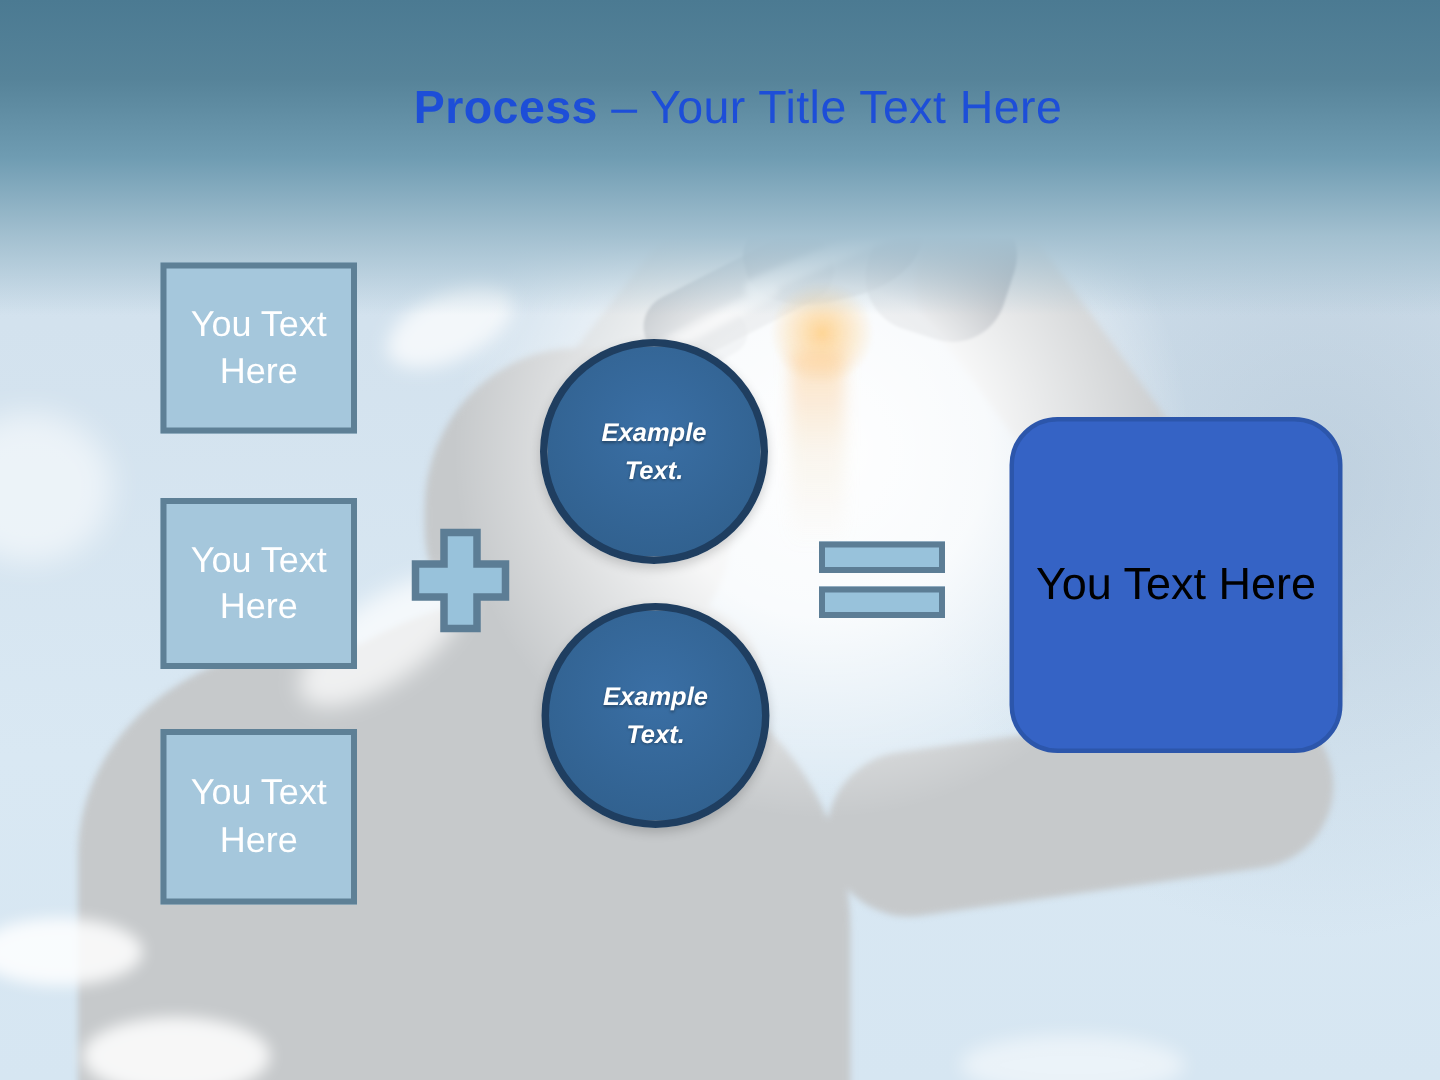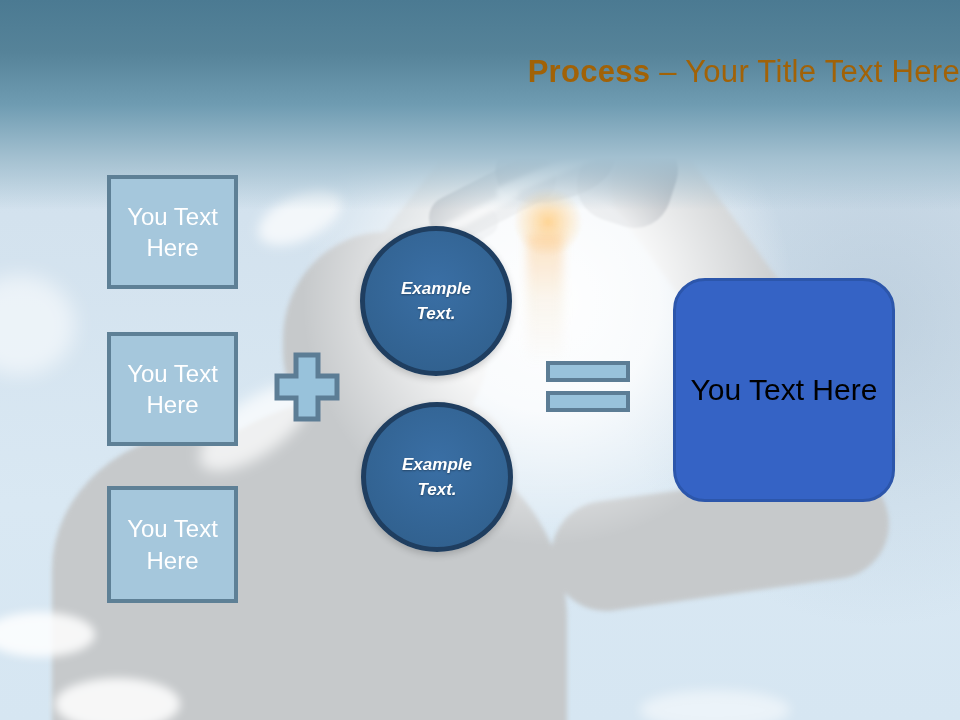--- a/index.html
+++ b/index.html
@@ -40,21 +40,21 @@
   .cloud{position:absolute;border-radius:50%;background:rgba(255,255,255,0.85);}
   .cloud1{left:-15px;top:612px;width:110px;height:45px;filter:blur(5px);}
   .cloud2{left:55px;top:678px;width:125px;height:52px;filter:blur(5px);}
   .cloud3{left:640px;top:690px;width:150px;height:40px;background:rgba(255,255,255,0.5);filter:blur(6px);}
   .cloud4{left:-35px;top:275px;width:110px;height:100px;background:rgba(255,255,255,0.55);filter:blur(10px);}
   .header{left:0;top:0;right:0;height:210px;
     background:linear-gradient(180deg,#4b7a92 0%,#568399 25%,#6f9cb2 50%,#a3c0d0 75%,rgba(210,226,236,0) 100%);}
 
   
   .fg{z-index:10;}
-  .title{left:0;top:54px;right:0;text-align:right;padding-left:24px;color:#a16207;
+  .title{left:0;top:54px;right:0;text-align:center;padding-left:24px;color:#1d4ed8;
     font-size:31px;letter-spacing:0.3px;}
   .title .b{font-weight:bold;}
   .ybox{left:107px;width:131px;height:114px;background:#a5c7dc;border:4px solid #5e8096;
     box-sizing:border-box;display:flex;align-items:center;justify-content:center;
     text-align:center;color:#fff;font-size:24px;line-height:1.3;}
   .ybox span{display:inline-block;width:108px;}
   .ybox1{top:175px;}
   .ybox2{top:332px;}
   .ybox3{top:486px;height:117px;}
   .plus-svg{left:274px;top:352px;}

